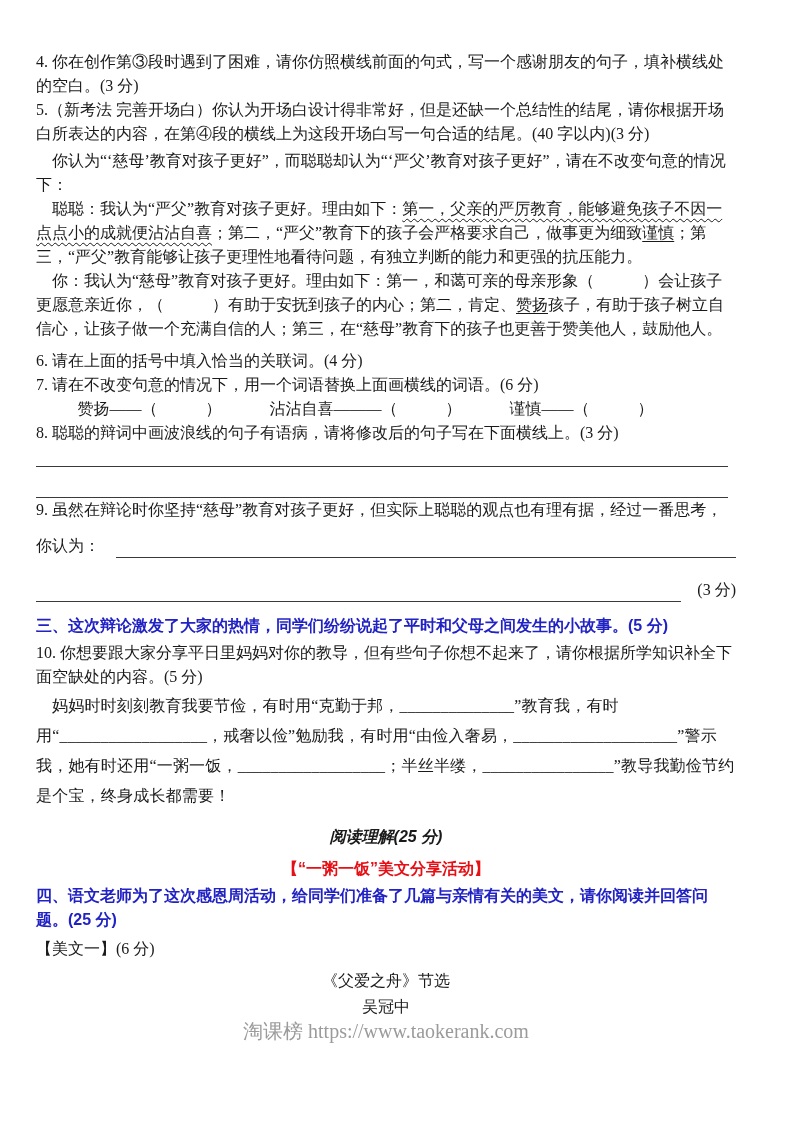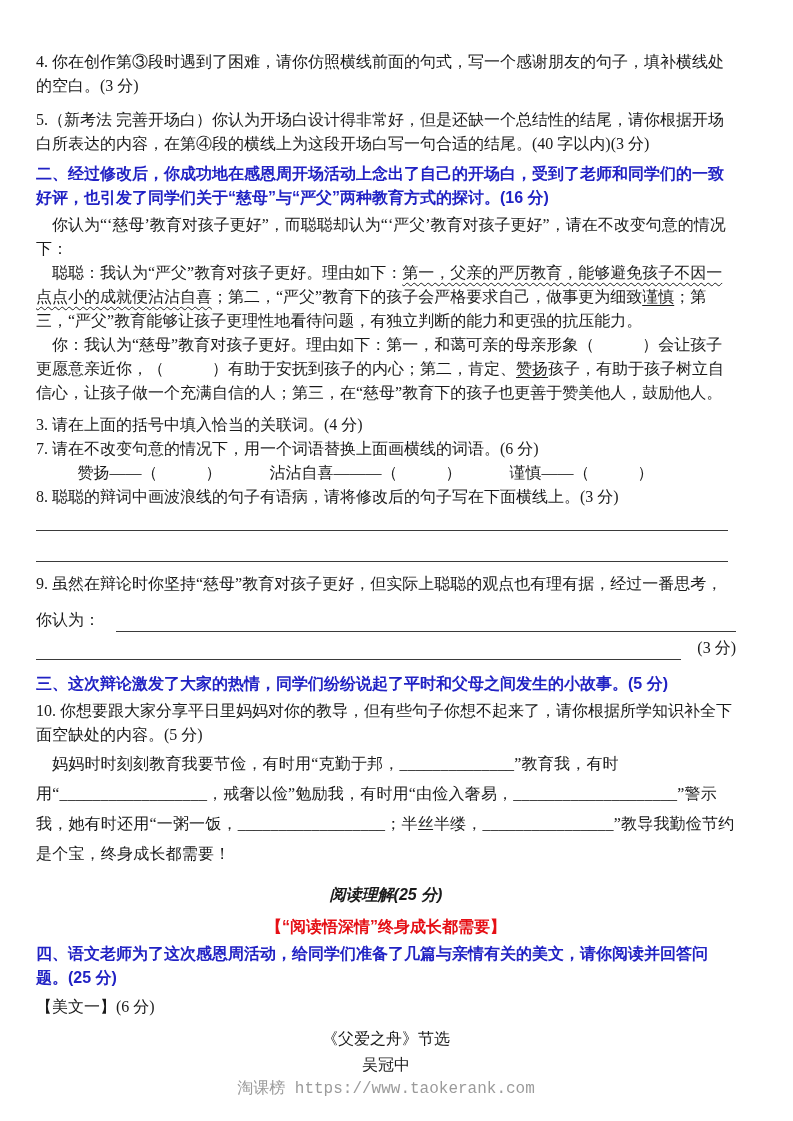--- a/index.html
+++ b/index.html
@@ -27,92 +27,91 @@
     text-align: center;
     font-family: "Liberation Sans", "DejaVu Sans", sans-serif;
   }
   .center { text-align: center; }
   .bold-center {
     text-align: center; font-weight: bold;
     font-family: "Liberation Sans", "DejaVu Sans", sans-serif;
   }
   .ul { text-decoration: underline; text-underline-offset: 3px; text-decoration-thickness: 1px; }
   .wavy { text-decoration: underline wavy; text-underline-offset: 4px; text-decoration-thickness: 1px; }
-  .mt10 { margin-top: 10px; }
+  .mt10 { }
   .mt12 { margin-top: 12px; }
   .mt14 { margin-top: 14px; font-style: italic; }
   .mt8 { margin-top: 8px; }
   .mt6 { margin-top: 6px; }
   .mt5 { margin-top: 5px; }
   .mt3 { margin-top: 3px; }
   .mt2 { margin-top: 2px; }
   .q7row { padding-left: 2.6em; }
   .ans-line { border-bottom: 1px solid #3a3a3a; margin-right: 8px; }
   .ans-line-1 { height: 22px; }
   .ans-line-2 { height: 31px; }
   .fill-row { display: flex; align-items: flex-end; gap: 16px; }
   .fill-row .fill { flex: 1 1 auto; border-bottom: 1px solid #3a3a3a; height: 20px; }
   .fill-row .lbl { flex: 0 0 auto; white-space: nowrap; }
   .mom { line-height: 30px; letter-spacing: 0.2px; }
   .watermark {
     text-align: center;
     color: #9b9b9b;
-    font-family: Liberation Mono, monospace;
-    font-size: 16px;
+    font-family: Liberation Serif, serif;
+    font-size: 20px;
   }
 </style>
 </head>
 <body>
 
 <div class="page">
 
   <p class="para">4. 你在创作第③段时遇到了困难，请你仿照横线前面的句式，写一个感谢朋友的句子，填补横线处的空白。(3 分)</p>
 
   <p class="para mt10">5.（新考法 完善开场白）你认为开场白设计得非常好，但是还缺一个总结性的结尾，请你根据开场白所表达的内容，在第④段的横线上为这段开场白写一句合适的结尾。(40 字以内)(3 分)</p>
 
-  <p class="para blue-head mt6">二、经过修改后，你成功地在感恩周开场活动上念出了自己的开场白，受到了老师和同学们的一致好评，也引发了同学们关于“慈母”与“严父”两种教育方式的探讨。(16 分)</p>
 
   <p class="para indent mt3">你认为“‘慈母’教育对孩子更好”，而聪聪却认为“‘严父’教育对孩子更好”，请在不改变句意的情况下：</p>
 
   <p class="para indent"><span>聪聪：我认为“严父”教育对孩子更好。理由如下：</span><span class="wavy">第一，父亲的严厉教育，能够避免孩子不因一点点小的成就便沾沾自喜</span><span>；第二，“严父”教育下的孩子会严格要求自己，做事更为细致</span><span class="ul">谨慎</span><span>；第三，“严父”教育能够让孩子更理性地看待问题，有独立判断的能力和更强的抗压能力。</span></p>
 
   <p class="para indent"><span>你：我认为“慈母”教育对孩子更好。理由如下：第一，和蔼可亲的母亲形象（　　　）会让孩子更愿意亲近你，（　　　）有助于安抚到孩子的内心；第二，肯定、</span><span class="ul">赞扬</span><span>孩子，有助于孩子树立自信心，让孩子做一个充满自信的人；第三，在“慈母”教育下的孩子也更善于赞美他人，鼓励他人。</span></p>
 
-  <p class="para mt8">3. 请在上面的括号中填入恰当的关联词。(4 分)</p>
+  <p class="para mt8">6. 请在上面的括号中填入恰当的关联词。(4 分)</p>
 
   <p class="para">7. 请在不改变句意的情况下，用一个词语替换上面画横线的词语。(6 分)</p>
 
   <p class="para q7row">赞扬——（　　　）　　　沾沾自喜———（　　　）　　　谨慎——（　　　）</p>
 
   <p class="para">8. 聪聪的辩词中画波浪线的句子有语病，请将修改后的句子写在下面横线上。(3 分)</p>
 
   <div class="ans-line ans-line-1"></div>
   <div class="ans-line ans-line-2"></div>
 
   <p class="para mt10">9. 虽然在辩论时你坚持“慈母”教育对孩子更好，但实际上聪聪的观点也有理有据，经过一番思考，</p>
 
   <div class="fill-row mt12">
     <span class="lbl">你认为：</span>
     <span class="fill"></span>
   </div>
 
-  <div class="fill-row" style="margin-top:4px;">
+  <div class="fill-row" style="margin-top:20px;">
     <span class="fill"></span>
     <span class="lbl">(3 分)</span>
   </div>
 
   <p class="para blue-head mt12">三、这次辩论激发了大家的热情，同学们纷纷说起了平时和父母之间发生的小故事。(5 分)</p>
 
   <p class="para mt3">10. 你想要跟大家分享平日里妈妈对你的教导，但有些句子你想不起来了，请你根据所学知识补全下面空缺处的内容。(5 分)</p>
 
   <p class="para indent mom mt2">妈妈时时刻刻教育我要节俭，有时用“克勤于邦，______________”教育我，有时用“__________________，戒奢以俭”勉励我，有时用“由俭入奢易，____________________”警示我，她有时还用“一粥一饭，__________________；半丝半缕，________________”教导我勤俭节约是个宝，终身成长都需要！</p>
 
   <p class="para bold-center mt14">阅读理解(25 分)</p>
 
-  <p class="para red-head mt8">【“阅读悟深情”终身成长都需要】</p>
+  <p class="para red-head mt8">【“一粥一饭”美文分享活动】</p>
 
   <p class="para blue-head mt3">四、语文老师为了这次感恩周活动，给同学们准备了几篇与亲情有关的美文，请你阅读并回答问题。(25 分)</p>
 
   <p class="para mt5">【美文一】(6 分)</p>
 
   <p class="para center mt8">《父爱之舟》节选</p>
 
   <p class="para center mt2">吴冠中</p>
 
   <p class="para watermark">淘课榜 https://www.taokerank.com</p>

